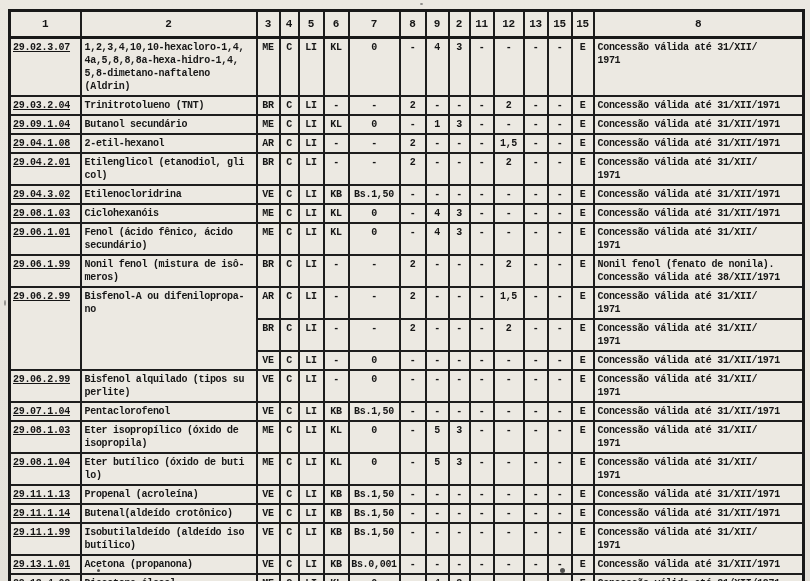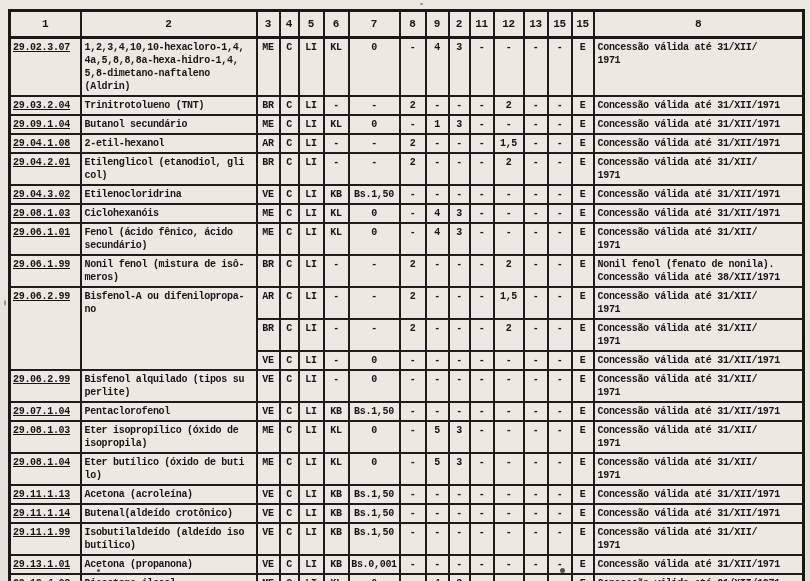--- a/index.html
+++ b/index.html
@@ -394,21 +394,21 @@
         <td class="value-cell">-</td>
         <td class="value-cell">-</td>
         <td class="value-cell">-</td>
         <td class="value-cell">-</td>
         <td class="value-cell">E</td>
         <td class="obs-cell">Concessão válida até 31/XII/
 1971</td>
       </tr>
       <tr>
         <td class="code-cell" rowspan="1">29.11.1.13</td>
-        <td class="desc-cell" rowspan="1">Acetona (acroleína)</td>
+        <td class="desc-cell" rowspan="1">Propenal (acroleína)</td>
         <td class="value-cell">VE</td>
         <td class="value-cell">C</td>
         <td class="value-cell">LI</td>
         <td class="value-cell">KB</td>
         <td class="value-cell">Bs.1,50</td>
         <td class="value-cell">-</td>
         <td class="value-cell">-</td>
         <td class="value-cell">-</td>
         <td class="value-cell">-</td>
         <td class="value-cell">-</td>

